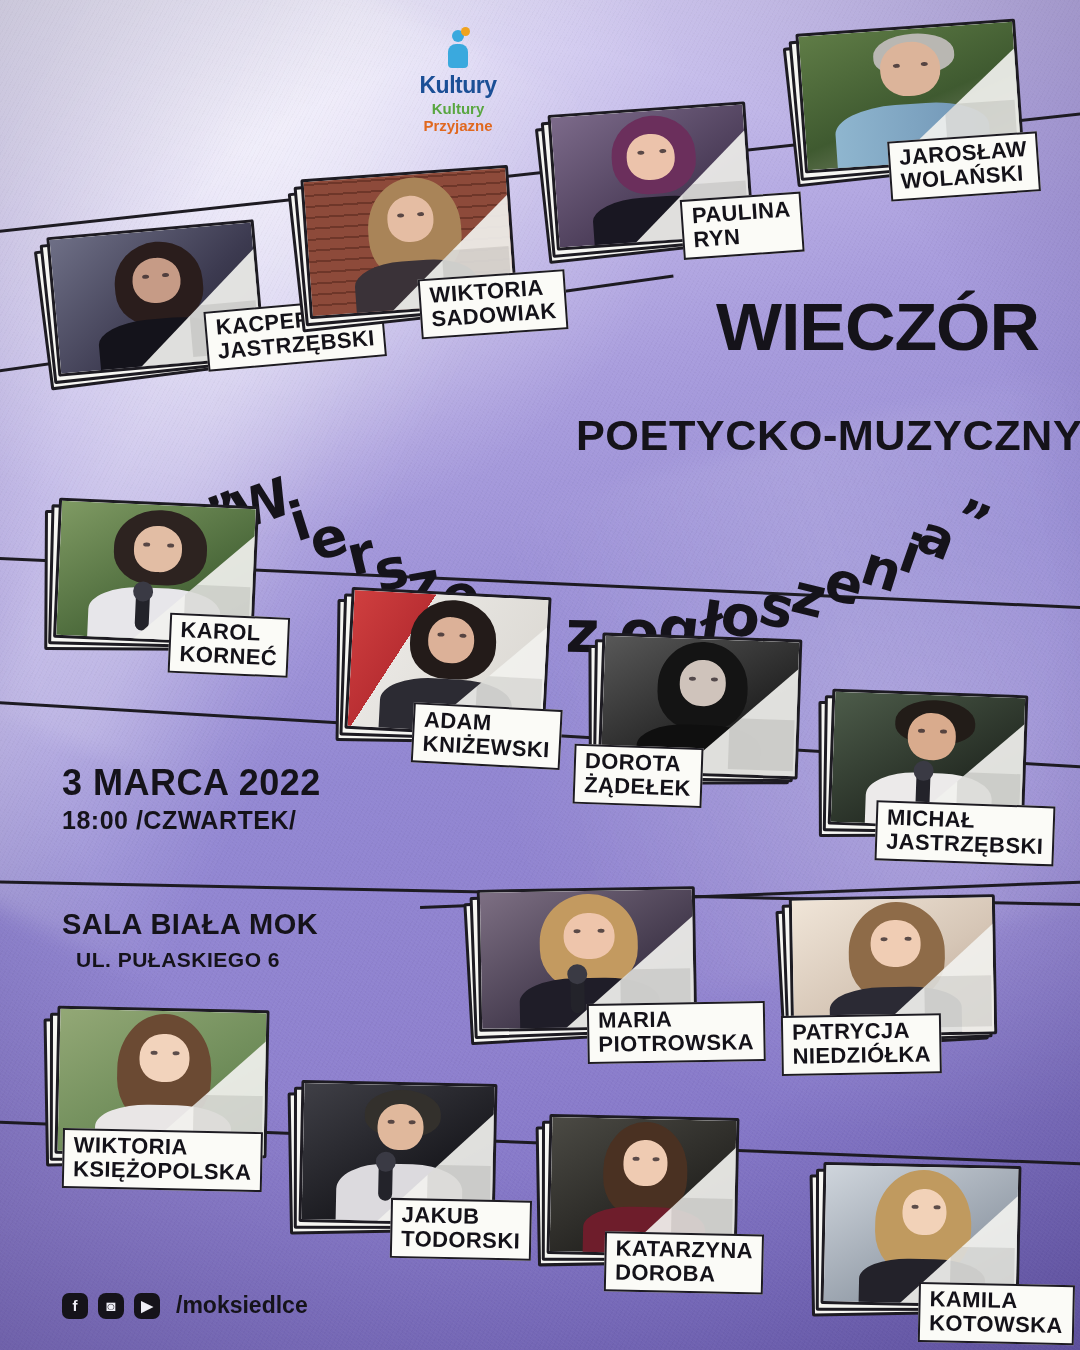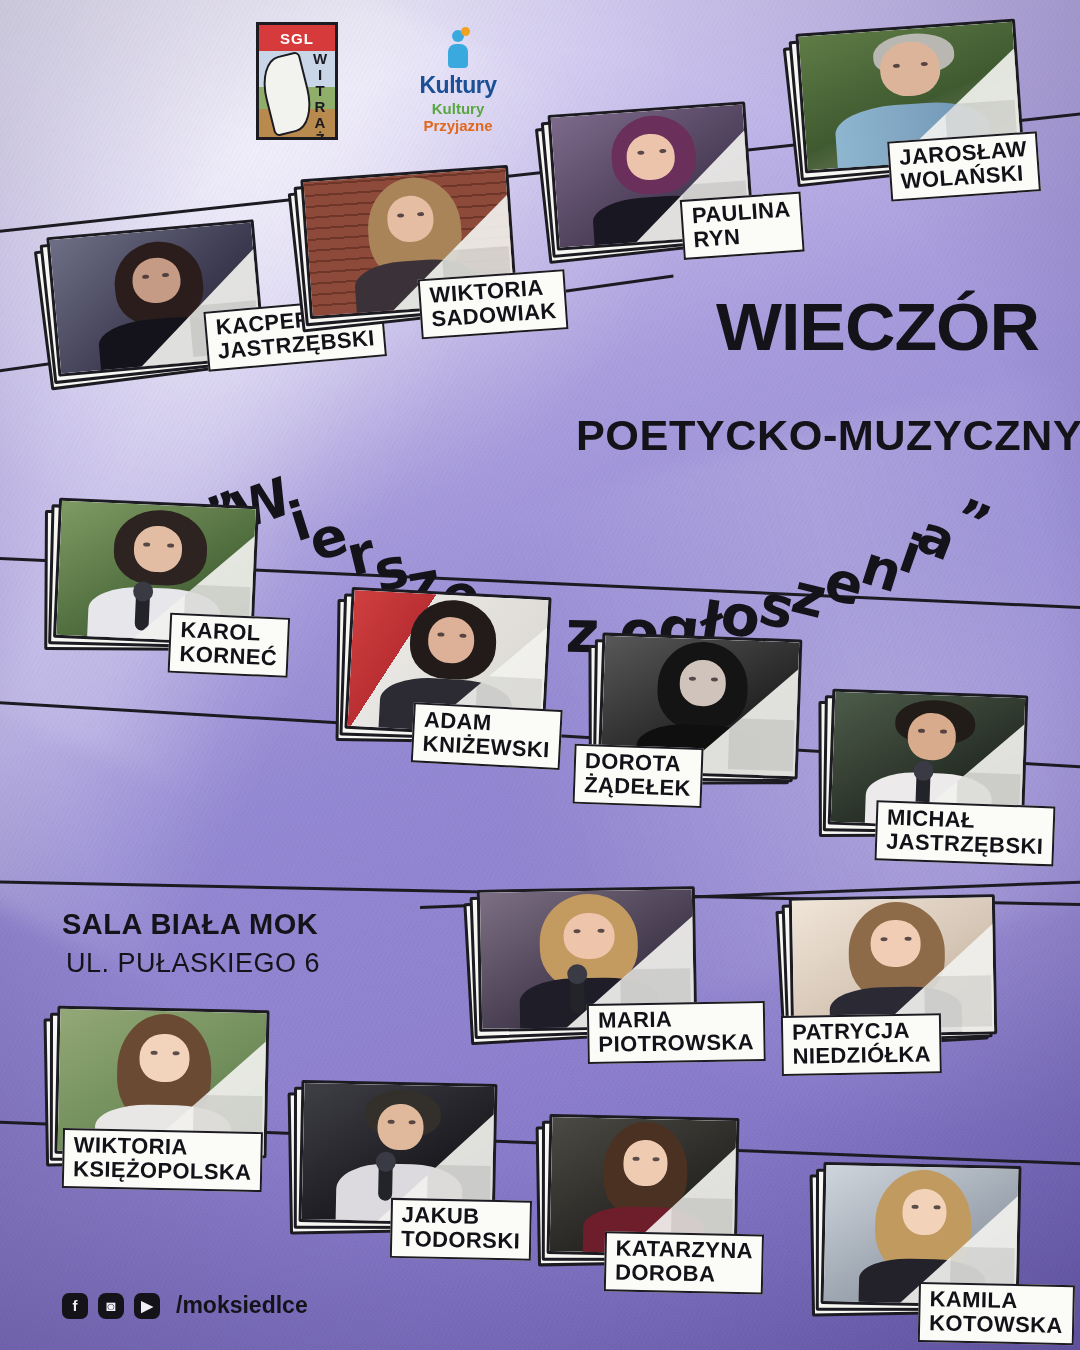--- a/index.html
+++ b/index.html
@@ -182,22 +182,22 @@
   }
   .hour {
     position: absolute; left: 62px; top: 806px;
     font-weight: bold; font-size: 25px; color: #15131a; letter-spacing: .5px;
   }
   .venue {
     position: absolute; left: 62px; top: 908px;
     font-weight: bold; font-size: 29px; color: #15131a; letter-spacing: .5px;
   }
   .street {
-    position: absolute; left: 66px; top: 948px;
-    font-weight: normal; font-size: 27px; color: #15131a; letter-spacing: .5px;
+    position: absolute; left: 76px; top: 948px;
+    font-weight: bold; font-size: 21px; color: #15131a; letter-spacing: .5px;
   }
 
   
   .footer { position: absolute; left: 62px; top: 1292px; display: flex; align-items: center; gap: 10px; }
   .sicon {
     width: 26px; height: 26px; border-radius: 7px;
     background: #15131a; color: #efeff6;
     display: flex; align-items: center; justify-content: center;
     font-size: 15px; font-weight: bold; line-height: 1;
   }
@@ -223,43 +223,40 @@
   <div class="line" style="left:-20px; top:372px; width:700px; transform:rotate(-8deg);"></div>
   <div class="line" style="left:-20px; top:556px; width:1130px; transform:rotate(2.6deg);"></div>
   <div class="line" style="left:-20px; top:700px; width:1130px; transform:rotate(3.4deg);"></div>
   <div class="line" style="left:-20px; top:880px; width:1130px; transform:rotate(1.2deg);"></div>
   <div class="line" style="left:420px; top:906px; width:700px; transform:rotate(-2.2deg);"></div>
   <div class="line" style="left:-20px; top:1120px; width:1130px; transform:rotate(2.2deg);"></div>
 
   <div class="logos">
 
 
-    <div class="sgl-logo">
-      <div class="sgl-top">SGL</div>
-      <div class="sgl-feather"></div>
-      <div class="sgl-vert">W<br>I<br>T<br>R<br>A<br>Ż</div>
-    </div>
 
     <div class="siedlce-logo">
       <div class="sd-mark">
         <i class="sd-head"></i>
           <i class="sd-body"></i>
           <span class="sd-dot"></span>
       </div>
       <div class="sd-name">Kultury</div>
       <div class="sd-slogan1">Kultury</div>
       <div class="sd-slogan2">Przyjazne</div>
     </div>
   </div>
 
   <div class="title-wieczor">WIECZÓR</div>
   <div class="title-sub">POETYCKO-MUZYCZNY</div>
 
   <div class="script" id="script-title" style="left: 198px; top: 452px; font-size: 52px; line-height: 52px; transform: rotate(-1deg);"><span style="font-size: 52px; transform: translateY(0px) rotate(-20deg); letter-spacing: 0px;">„</span><span style="font-size: 52.7832px; transform: translateY(18.4px) rotate(-18.2deg); letter-spacing: 0px;">W</span><span style="font-size: 53.5529px; transform: translateY(36.6px) rotate(-16.3deg); letter-spacing: 0px;">i</span><span style="font-size: 54.2961px; transform: translateY(54.3px) rotate(-14.5deg); letter-spacing: 0px;">e</span><span style="font-size: 55px; transform: translateY(71.2px) rotate(-12.7deg); letter-spacing: 0px;">r</span><span style="font-size: 55.6526px; transform: translateY(87px) rotate(-10.8deg); letter-spacing: 0px;">s</span><span style="font-size: 56.2426px; transform: translateY(101.7px) rotate(-9deg); letter-spacing: 0px;">z</span><span style="font-size: 56.7601px; transform: translateY(114.9px) rotate(-7.2deg); letter-spacing: 0px;">e</span><span style="font-size: 57.1962px; transform: translateY(126.5px) rotate(-5.3deg); letter-spacing: 0px;">.</span><span style="font-size: 57.5433px; transform: translateY(136.3px) rotate(-3.5deg); letter-spacing: 0px;">.</span><span style="font-size: 57.7956px; transform: translateY(144.2px) rotate(-1.7deg); letter-spacing: 0px;">.</span><span style="font-size: 57.9487px; transform: translateY(150.1px) rotate(0.2deg); letter-spacing: 0px;">&nbsp;</span><span style="font-size: 58px; transform: translateY(153.8px) rotate(2deg); letter-spacing: 0px;">z</span><span style="font-size: 57.9487px; transform: translateY(155.4px) rotate(3.8deg); letter-spacing: 0px;">&nbsp;</span><span style="font-size: 57.7956px; transform: translateY(154.8px) rotate(5.7deg); letter-spacing: 0px;">o</span><span style="font-size: 57.5433px; transform: translateY(152.1px) rotate(7.5deg); letter-spacing: 0px;">g</span><span style="font-size: 57.1962px; transform: translateY(147.3px) rotate(9.3deg); letter-spacing: 0px;">ł</span><span style="font-size: 56.7601px; transform: translateY(140.4px) rotate(11.2deg); letter-spacing: 0px;">o</span><span style="font-size: 56.2426px; transform: translateY(131.6px) rotate(13deg); letter-spacing: 0px;">s</span><span style="font-size: 55.6526px; transform: translateY(121px) rotate(14.8deg); letter-spacing: 0px;">z</span><span style="font-size: 55px; transform: translateY(108.7px) rotate(16.7deg); letter-spacing: 0px;">e</span><span style="font-size: 54.2961px; transform: translateY(95px) rotate(18.5deg); letter-spacing: 0px;">n</span><span style="font-size: 53.5529px; transform: translateY(80px) rotate(20.3deg); letter-spacing: 0px;">i</span><span style="font-size: 52.7832px; transform: translateY(64.1px) rotate(22.2deg); letter-spacing: 0px;">a</span><span style="font-size: 52px; transform: translateY(47.3px) rotate(24deg); letter-spacing: 0px;">”</span></div>
 
+  <div class="date">3 MARCA 2022</div>
+  <div class="hour">18:00 /CZWARTEK/</div>
   <div class="venue">SALA BIAŁA MOK</div>
   <div class="street">UL. PUŁASKIEGO 6</div>
 
   <div class="card" style="left:52px; top:228px; width:208px; height:140px; transform:rotate(-5deg);">
     <div class="stack s3"></div>
     <div class="stack s2"></div>
     <div class="frame">
       <div class="photo">
         <div class="f-bg" style="background:linear-gradient(140deg,#6e6f86,#3c3a50 60%,#23222f);"></div>
         <div class="f-hair" style="left:30%; top:8%; width:44%; height:62%; background:#2a1d1c;"></div>

